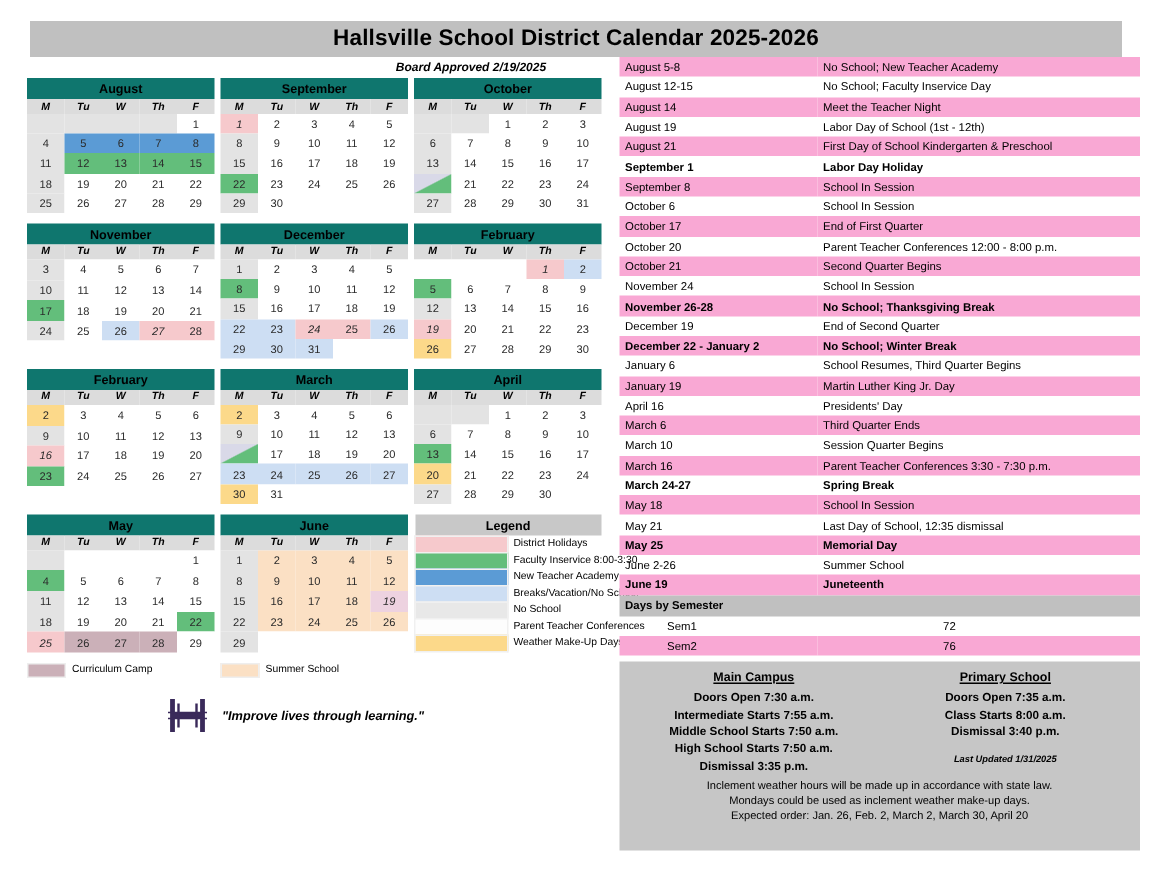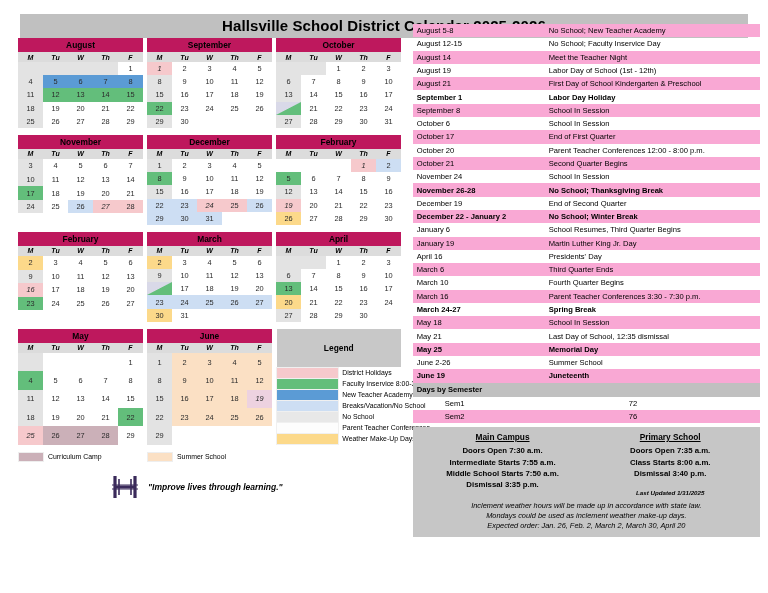--- a/index.html
+++ b/index.html
@@ -43,21 +43,21 @@
 
   
   .month-row { display: flex; gap: 4px; margin-bottom: 7px; }
   .month {
     width: 125px;
     border-collapse: collapse;
     font-size: 7.4px;
     table-layout: fixed;
   }
   .month .m-name {
-    background: #be185d;
+    background: #0f766e;
     font-weight: bold;
     font-size: 8.4px;
     padding: 2px 0;
     border: none;
   }
   .month th.dow {
     background: #dcdcdc;
     text-align: center;
     font-size: 7px;
     font-style: italic;
@@ -100,21 +100,21 @@
     width: 125px;
     border-collapse: collapse;
     font-size: 7px;
     table-layout: fixed;
   }
   .legend .l-title {
     background: #c8c8c8;
     text-align: center;
     font-weight: bold;
     font-size: 8.4px;
-    padding: 14px 0;
+    padding: 2px 0;
   }
   .legend td.sw { width: 25px; height: 11px; padding: 0; border: 1px solid #f0f0f0; }
   .legend td.lbl { padding: 1px 0 1px 3px; font-size: 6.9px; white-space: nowrap; }
 
   
   .small-legend { display: flex; gap: 4px; margin-top: 2px; font-size: 6.9px; }
   .sl-item { display: flex; align-items: center; }
   .sl-sw { width: 26px; height: 10px; border: 1px solid #eee; margin-right: 4px; }
   .sl-gap1 { width: 125px; display: flex; }
   .sl-gap2 { width: 129px; display: flex; }
@@ -137,39 +137,40 @@
     background: #c0c0c0; font-weight: bold; padding: 2.5px 0 2.5px 4px;
   }
   table.events tr.sem td { text-align: left; }
   table.events td.sem-l { padding-left: 32px; }
   table.events td.sem-v { padding-left: 84px; }
 
   
   .hours-box {
     background: #c6c6c6;
     margin-top: 4px;
-    padding: 4px 6px 6px 6px;
+    padding: 4px 6px 18px 6px;
     font-size: 7.8px;
   }
   .hours-cols { display: flex; }
   .hcol { flex: 1; text-align: center; }
   .hcol h4 {
     margin: 1px 0 3px 0; font-size: 8.3px; font-weight: bold;
     text-decoration: underline;
   }
   .hcol div { font-weight: bold; padding: 1.2px 0; }
   .last-upd { font-size: 6.2px; font-style: italic; text-align: center; margin-top: 9px; }
-  .incl { text-align: center; font-style: italic; font-size: 7.4px; line-height: 1.35; margin-top: 3px; }
+  .incl { text-align: center; font-size: 7.4px; line-height: 1.35; margin-top: 3px; }
 </style>
 </head>
 <body>
 
 <div id="page">
 
   <div class="title-bar">Hallsville School District Calendar 2025-2026</div>
+  <div class="board-approved">Board Approved 2/19/2025</div>
 
   <div class="body-wrap">
 
     <div class="left-col">
       <div class="month-row">
           <table class="month">
             <thead>
               <tr>
                 <th class="m-name" colspan="5">August</th>
               </tr>
@@ -875,21 +876,21 @@
             <tr class="">
               <td class="d">April 16</td>
               <td>Presidents' Day</td>
             </tr>
             <tr class="alt ">
               <td class="d">March 6</td>
               <td>Third Quarter Ends</td>
             </tr>
             <tr class="">
               <td class="d">March 10</td>
-              <td>Fourth Quarter Begins</td>
+              <td>Session Quarter Begins</td>
             </tr>
             <tr class="alt ">
               <td class="d">March 16</td>
               <td>Parent Teacher Conferences 3:30 - 7:30 p.m.</td>
             </tr>
             <tr class="bold">
               <td class="d">March 24-27</td>
               <td>Spring Break</td>
             </tr>
             <tr class="alt ">
@@ -926,20 +927,21 @@
           </tbody>
       </table>
 
       <div class="hours-box">
         <div class="hours-cols">
           <div class="hcol">
             <h4>Main Campus</h4>
             <div>Doors Open  7:30 a.m.</div>
             <div>Intermediate Starts 7:55 a.m.</div>
             <div>Middle School Starts 7:50 a.m.</div>
+            <div>High School Starts 7:50 a.m.</div>
             <div>Dismissal   3:35 p.m.</div>
           </div>
           <div class="hcol">
             <h4>Primary School</h4>
             <div>Doors Open  7:35 a.m.</div>
             <div>Class Starts  8:00 a.m.</div>
             <div>Dismissal   3:40 p.m.</div>
             <div class="last-upd">Last Updated 1/31/2025</div>
           </div>
         </div>

